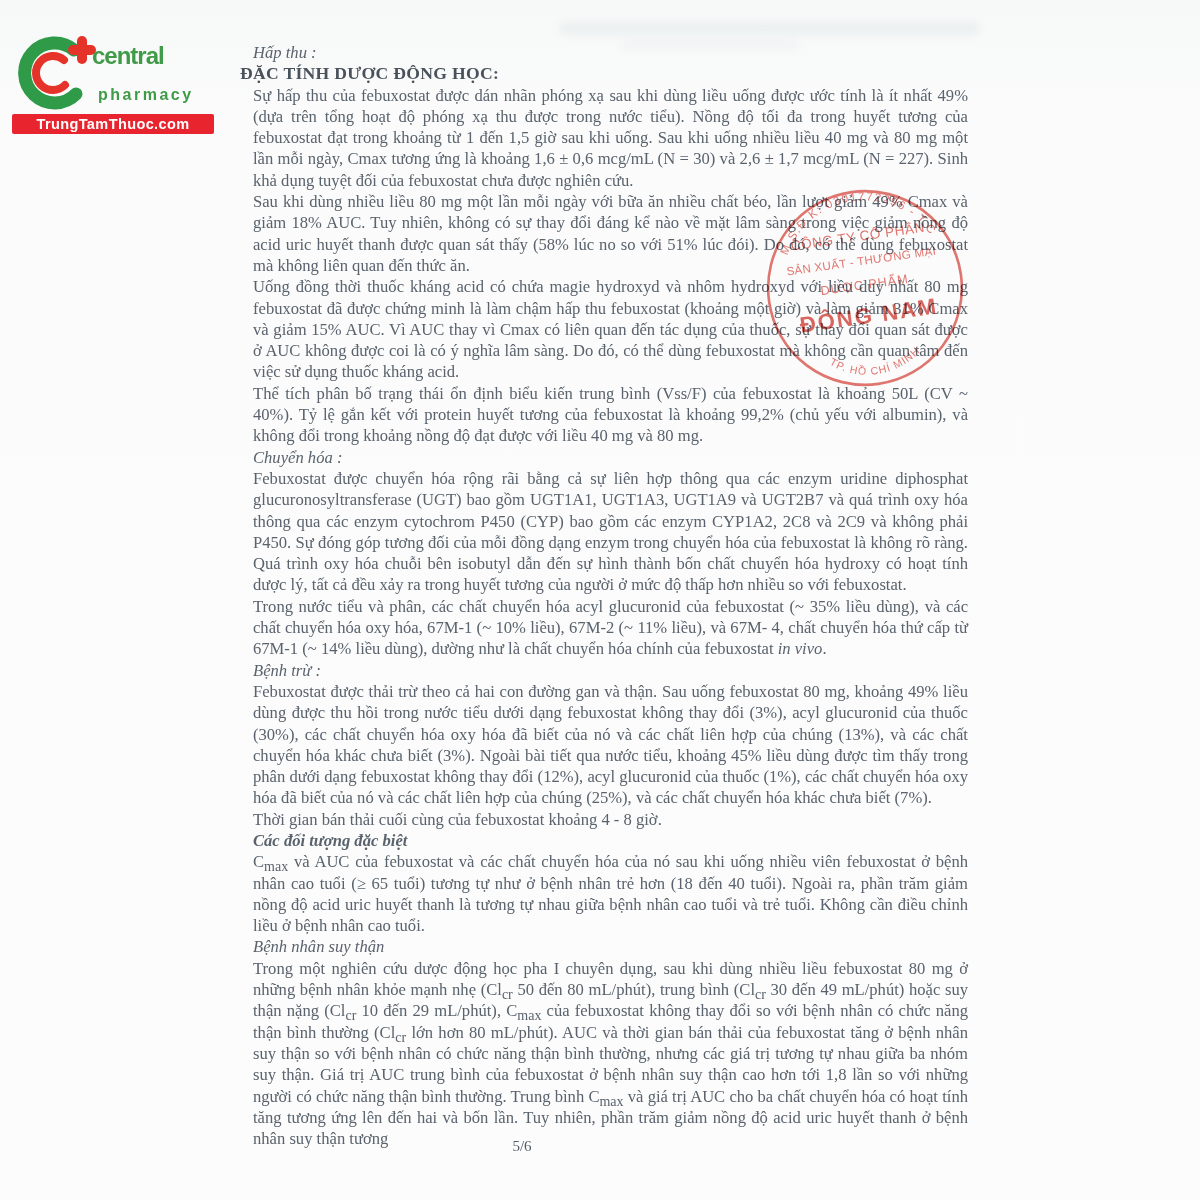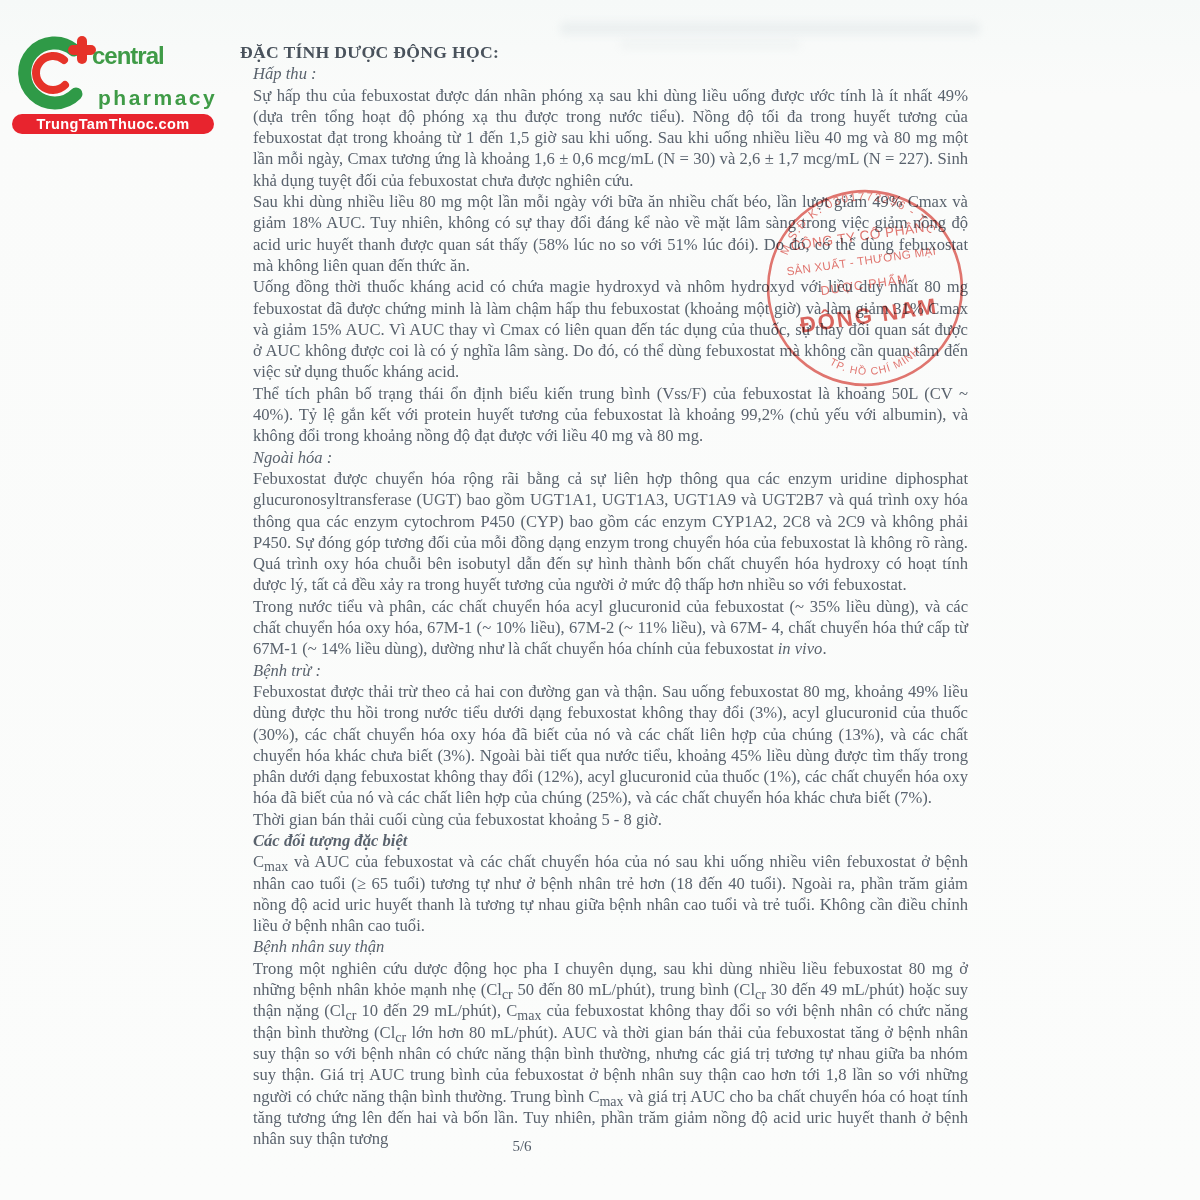--- a/index.html
+++ b/index.html
@@ -7,23 +7,23 @@
        font-family:"Liberation Serif", serif;}
   .page{position:absolute;inset:0;background:linear-gradient(180deg,#f6f9f8 0%,#fafbfa 8%,#fbfcfb 100%);}
 
   
   .logo{position:absolute;left:12px;top:34px;width:210px;height:105px;}
   .logo-icon{position:absolute;left:0;top:2px;}
   .brand-text{position:absolute;left:80px;top:8px;color:#3f9b47;
               font-family:"Liberation Sans", sans-serif;font-weight:700;font-size:24px;
               letter-spacing:-1px;}
   .brand-sub{position:absolute;left:86px;top:52px;color:#3f9b47;
-             font-family:"Liberation Sans", sans-serif;font-weight:700;font-size:21px;
+             font-family:"Liberation Sans", sans-serif;font-weight:700;font-size:16px;
              letter-spacing:2.5px;}
-  .logo-badge{position:absolute;left:0;top:80px;width:202px;height:20px;border-radius:10px;
+  .logo-badge{position:absolute;left:0;top:80px;width:202px;height:20px;border-radius:2px;
               background:#e8242e;color:#ffffff;font-family:"Liberation Sans", sans-serif;
               font-weight:700;font-size:14.5px;line-height:20px;text-align:center;letter-spacing:.4px;}
 
   
   .bleed{position:absolute;background:#aebdc4;opacity:.16;filter:blur(4px);border-radius:4px;}
   .b1{left:560px;top:22px;width:420px;height:13px;}
   .b2{left:620px;top:40px;width:180px;height:9px;opacity:.10;}
 
   
   .doc{position:absolute;left:253px;top:42px;width:715px;
@@ -58,32 +58,32 @@
       <path d="M 52 24 A 17 17 0 1 0 53 49" fill="none" stroke="#e63329" stroke-width="8" stroke-linecap="round"></path>
       <rect x="56" y="9" width="28" height="10" rx="5" fill="#e63329"></rect>
       <rect x="65" y="0" width="10" height="28" rx="5" fill="#e63329"></rect>
     </svg>
     <div class="brand-text">central</div>
     <div class="brand-sub">pharmacy</div>
     <div class="logo-badge">TrungTamThuoc.com</div>
   </div>
 
   <div id="doc-body" class="doc">
+      <div class="blk hi">Hấp thu :</div>
       <div class="blk title">ĐẶC TÍNH DƯỢC ĐỘNG HỌC:</div>
-      <div class="blk hi">Hấp thu :</div>
       <p class="blk para">Sự hấp thu của febuxostat được dán nhãn phóng xạ sau khi dùng liều uống được ước tính là ít nhất 49% (dựa trên tổng hoạt độ phóng xạ thu được trong nước tiểu). Nồng độ tối đa trong huyết tương của febuxostat đạt trong khoảng từ 1 đến 1,5 giờ sau khi uống. Sau khi uống nhiều liều 40 mg và 80 mg một lần mỗi ngày, Cmax tương ứng là khoảng 1,6 ± 0,6 mcg/mL (N = 30) và 2,6 ± 1,7 mcg/mL (N = 227). Sinh khả dụng tuyệt đối của febuxostat chưa được nghiên cứu.</p>
       <p class="blk para">Sau khi dùng nhiều liều 80 mg một lần mỗi ngày với bữa ăn nhiều chất béo, lần lượt giảm 49% Cmax và giảm 18% AUC. Tuy nhiên, không có sự thay đổi đáng kể nào về mặt lâm sàng trong việc giảm nồng độ acid uric huyết thanh được quan sát thấy (58% lúc no so với 51% lúc đói). Do đó, có thể dùng febuxostat mà không liên quan đến thức ăn.</p>
       <p class="blk para">Uống đồng thời thuốc kháng acid có chứa magie hydroxyd và nhôm hydroxyd với liều duy nhất 80 mg febuxostat đã được chứng minh là làm chậm hấp thu febuxostat (khoảng một giờ) và làm giảm 31% Cmax và giảm 15% AUC. Vì AUC thay vì Cmax có liên quan đến tác dụng của thuốc, sự thay đổi quan sát được ở AUC không được coi là có ý nghĩa lâm sàng. Do đó, có thể dùng febuxostat mà không cần quan tâm đến việc sử dụng thuốc kháng acid.</p>
       <p class="blk para">Thể tích phân bố trạng thái ổn định biểu kiến trung bình (Vss/F) của febuxostat là khoảng 50L (CV ~ 40%). Tỷ lệ gắn kết với protein huyết tương của febuxostat là khoảng 99,2% (chủ yếu với albumin), và không đổi trong khoảng nồng độ đạt được với liều 40 mg và 80 mg.</p>
-      <div class="blk hi">Ngoài hóa :</div>
+      <div class="blk hi">Chuyển hóa :</div>
       <p class="blk para">Febuxostat được chuyển hóa rộng rãi bằng cả sự liên hợp thông qua các enzym uridine diphosphat glucuronosyltransferase (UGT) bao gồm UGT1A1, UGT1A3, UGT1A9 và UGT2B7 và quá trình oxy hóa thông qua các enzym cytochrom P450 (CYP) bao gồm các enzym CYP1A2, 2C8 và 2C9 và không phải P450. Sự đóng góp tương đối của mỗi đồng dạng enzym trong chuyển hóa của febuxostat là không rõ ràng. Quá trình oxy hóa chuỗi bên isobutyl dẫn đến sự hình thành bốn chất chuyển hóa hydroxy có hoạt tính dược lý, tất cả đều xảy ra trong huyết tương của người ở mức độ thấp hơn nhiều so với febuxostat.</p>
       <p class="blk para">Trong nước tiểu và phân, các chất chuyển hóa acyl glucuronid của febuxostat (~ 35% liều dùng), và các chất chuyển hóa oxy hóa, 67M-1 (~ 10% liều), 67M-2 (~ 11% liều), và 67M- 4, chất chuyển hóa thứ cấp từ 67M-1 (~ 14% liều dùng), dường như là chất chuyển hóa chính của febuxostat <em>in vivo</em>.</p>
       <div class="blk hi">Bệnh trừ :</div>
       <p class="blk para">Febuxostat được thải trừ theo cả hai con đường gan và thận. Sau uống febuxostat 80 mg, khoảng 49% liều dùng được thu hồi trong nước tiểu dưới dạng febuxostat không thay đổi (3%), acyl glucuronid của thuốc (30%), các chất chuyển hóa oxy hóa đã biết của nó và các chất liên hợp của chúng (13%), và các chất chuyển hóa khác chưa biết (3%). Ngoài bài tiết qua nước tiểu, khoảng 45% liều dùng được tìm thấy trong phân dưới dạng febuxostat không thay đổi (12%), acyl glucuronid của thuốc (1%), các chất chuyển hóa oxy hóa đã biết của nó và các chất liên hợp của chúng (25%), và các chất chuyển hóa khác chưa biết (7%).</p>
-      <p class="blk para">Thời gian bán thải cuối cùng của febuxostat khoảng 5 - 8 giờ.</p>
+      <p class="blk para">Thời gian bán thải cuối cùng của febuxostat khoảng 4 - 8 giờ.</p>
       <div class="blk hib">Các đối tượng đặc biệt</div>
       <p class="blk para">C<sub>max</sub> và AUC của febuxostat và các chất chuyển hóa của nó sau khi uống nhiều viên febuxostat ở bệnh nhân cao tuổi (≥ 65 tuổi) tương tự như ở bệnh nhân trẻ hơn (18 đến 40 tuổi). Ngoài ra, phần trăm giảm nồng độ acid uric huyết thanh là tương tự nhau giữa bệnh nhân cao tuổi và trẻ tuổi. Không cần điều chỉnh liều ở bệnh nhân cao tuổi.</p>
       <div class="blk hi">Bệnh nhân suy thận</div>
       <p class="blk para">Trong một nghiên cứu dược động học pha I chuyên dụng, sau khi dùng nhiều liều febuxostat 80 mg ở những bệnh nhân khỏe mạnh nhẹ (Cl<sub>cr</sub> 50 đến 80 mL/phút), trung bình (Cl<sub>cr</sub> 30 đến 49 mL/phút) hoặc suy thận nặng (Cl<sub>cr</sub> 10 đến 29 mL/phút), C<sub>max</sub> của febuxostat không thay đổi so với bệnh nhân có chức năng thận bình thường (Cl<sub>cr</sub> lớn hơn 80 mL/phút). AUC và thời gian bán thải của febuxostat tăng ở bệnh nhân suy thận so với bệnh nhân có chức năng thận bình thường, nhưng các giá trị tương tự nhau giữa ba nhóm suy thận. Giá trị AUC trung bình của febuxostat ở bệnh nhân suy thận cao hơn tới 1,8 lần so với những người có chức năng thận bình thường. Trung bình C<sub>max</sub> và giá trị AUC cho ba chất chuyển hóa có hoạt tính tăng tương ứng lên đến hai và bốn lần. Tuy nhiên, phần trăm giảm nồng độ acid uric huyết thanh ở bệnh nhân suy thận tương</p>
     </div>
 
   <svg class="stamp" viewBox="0 0 220 230">
     <defs>
       <path id="arcTop" d="M 30 108 A 80 80 0 0 1 190 108"></path>
       <path id="arcBot" d="M 40 146 A 72 72 0 0 0 180 146"></path>

